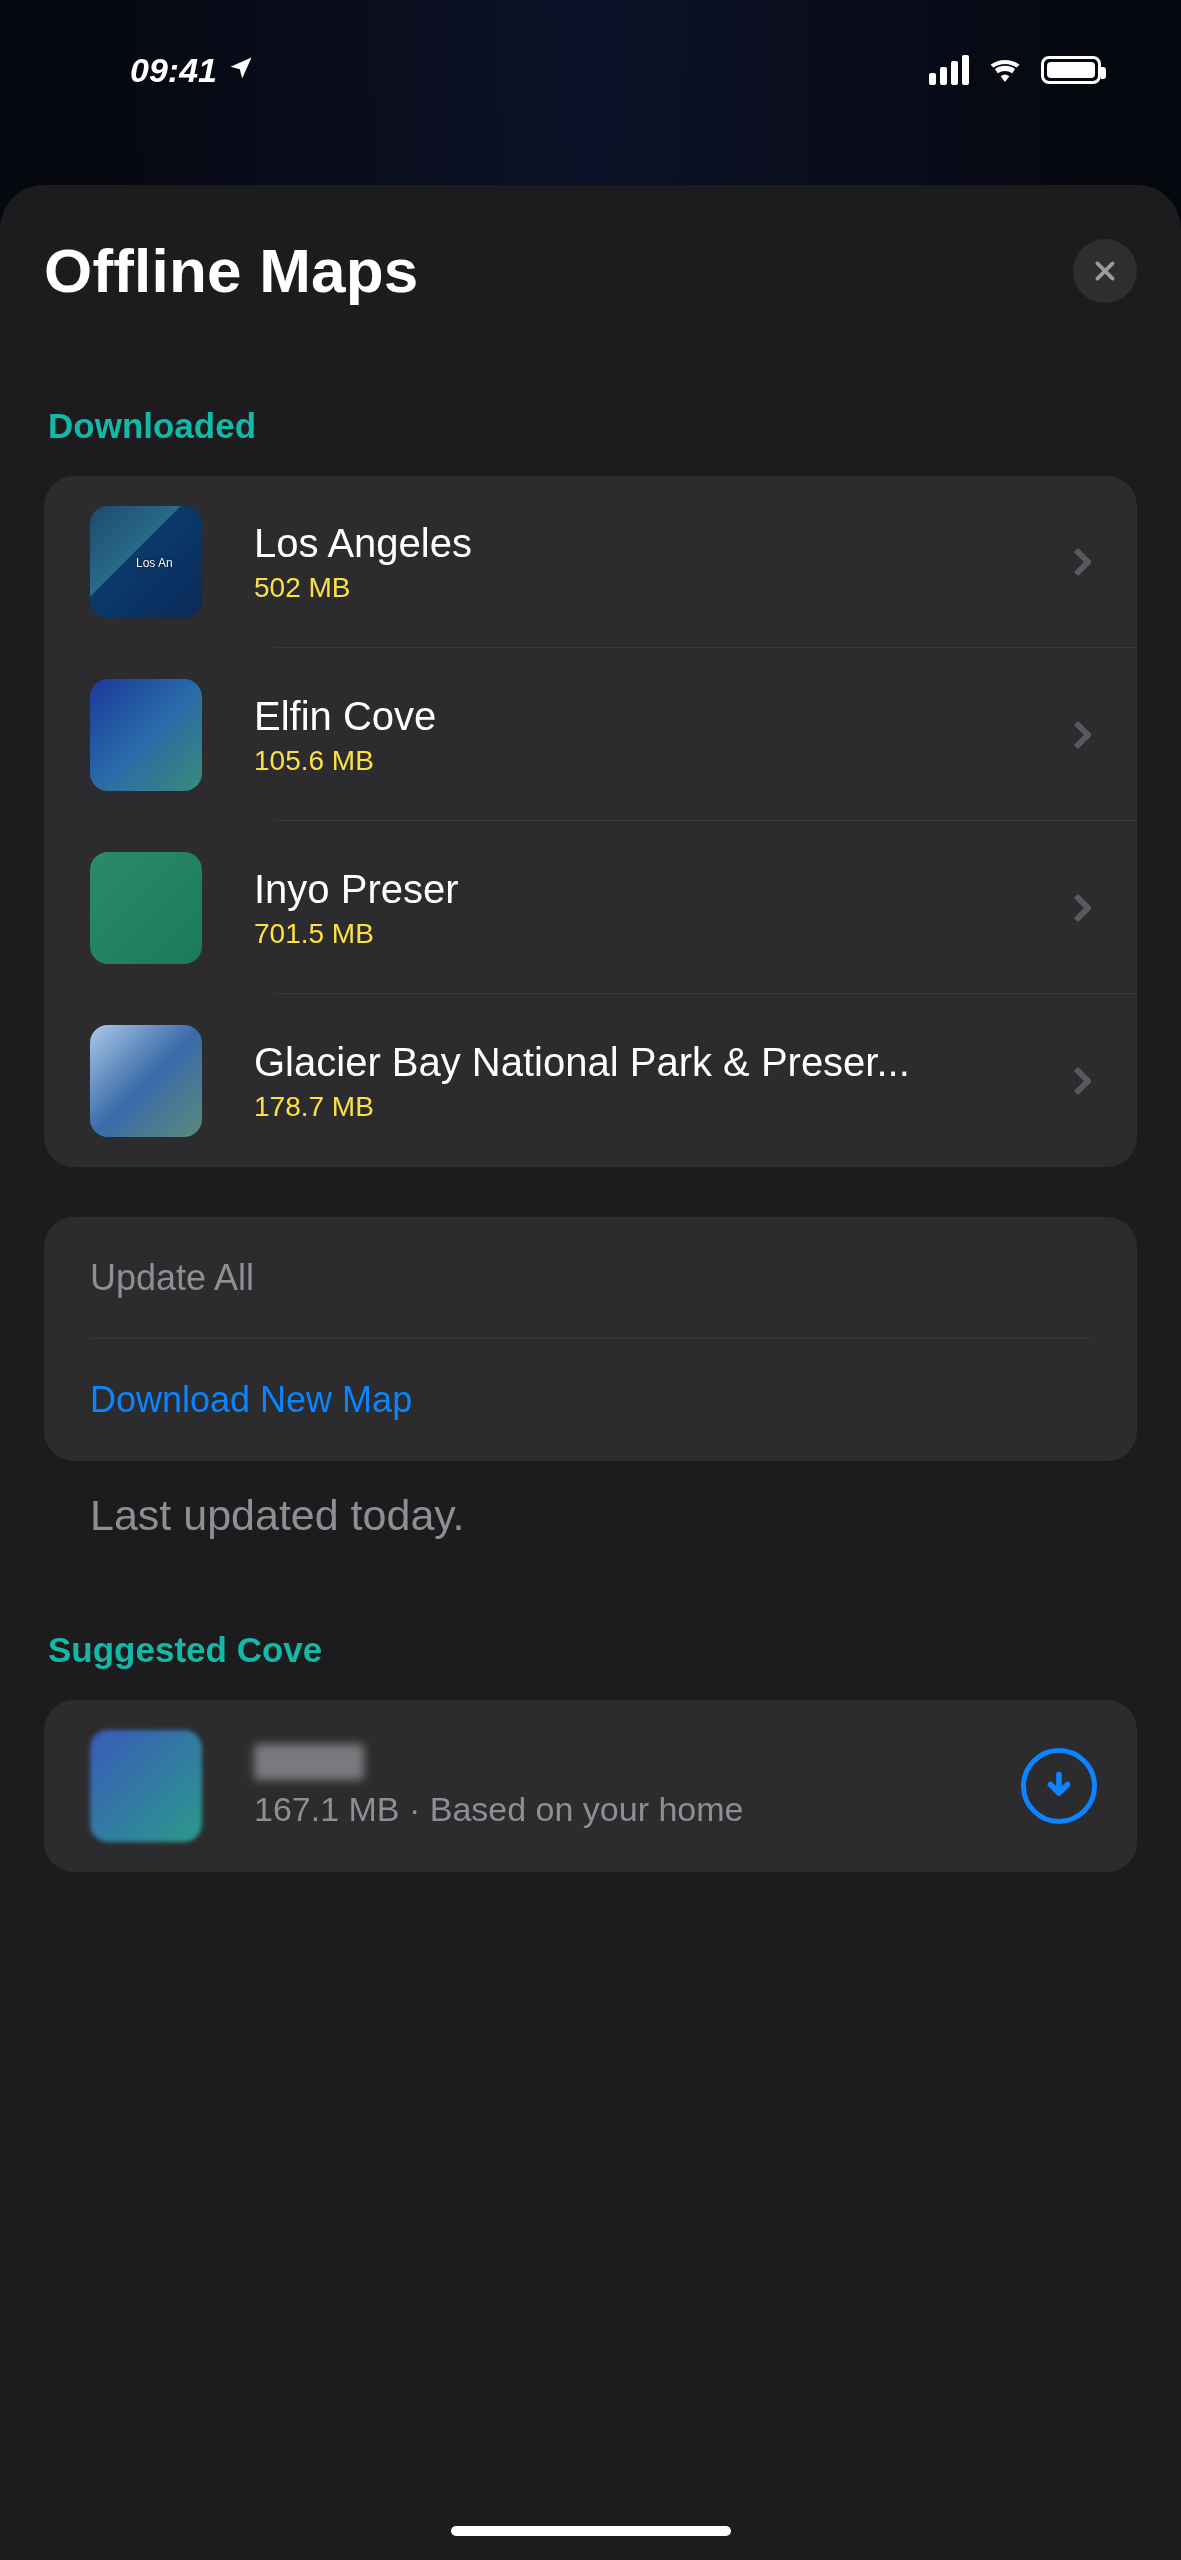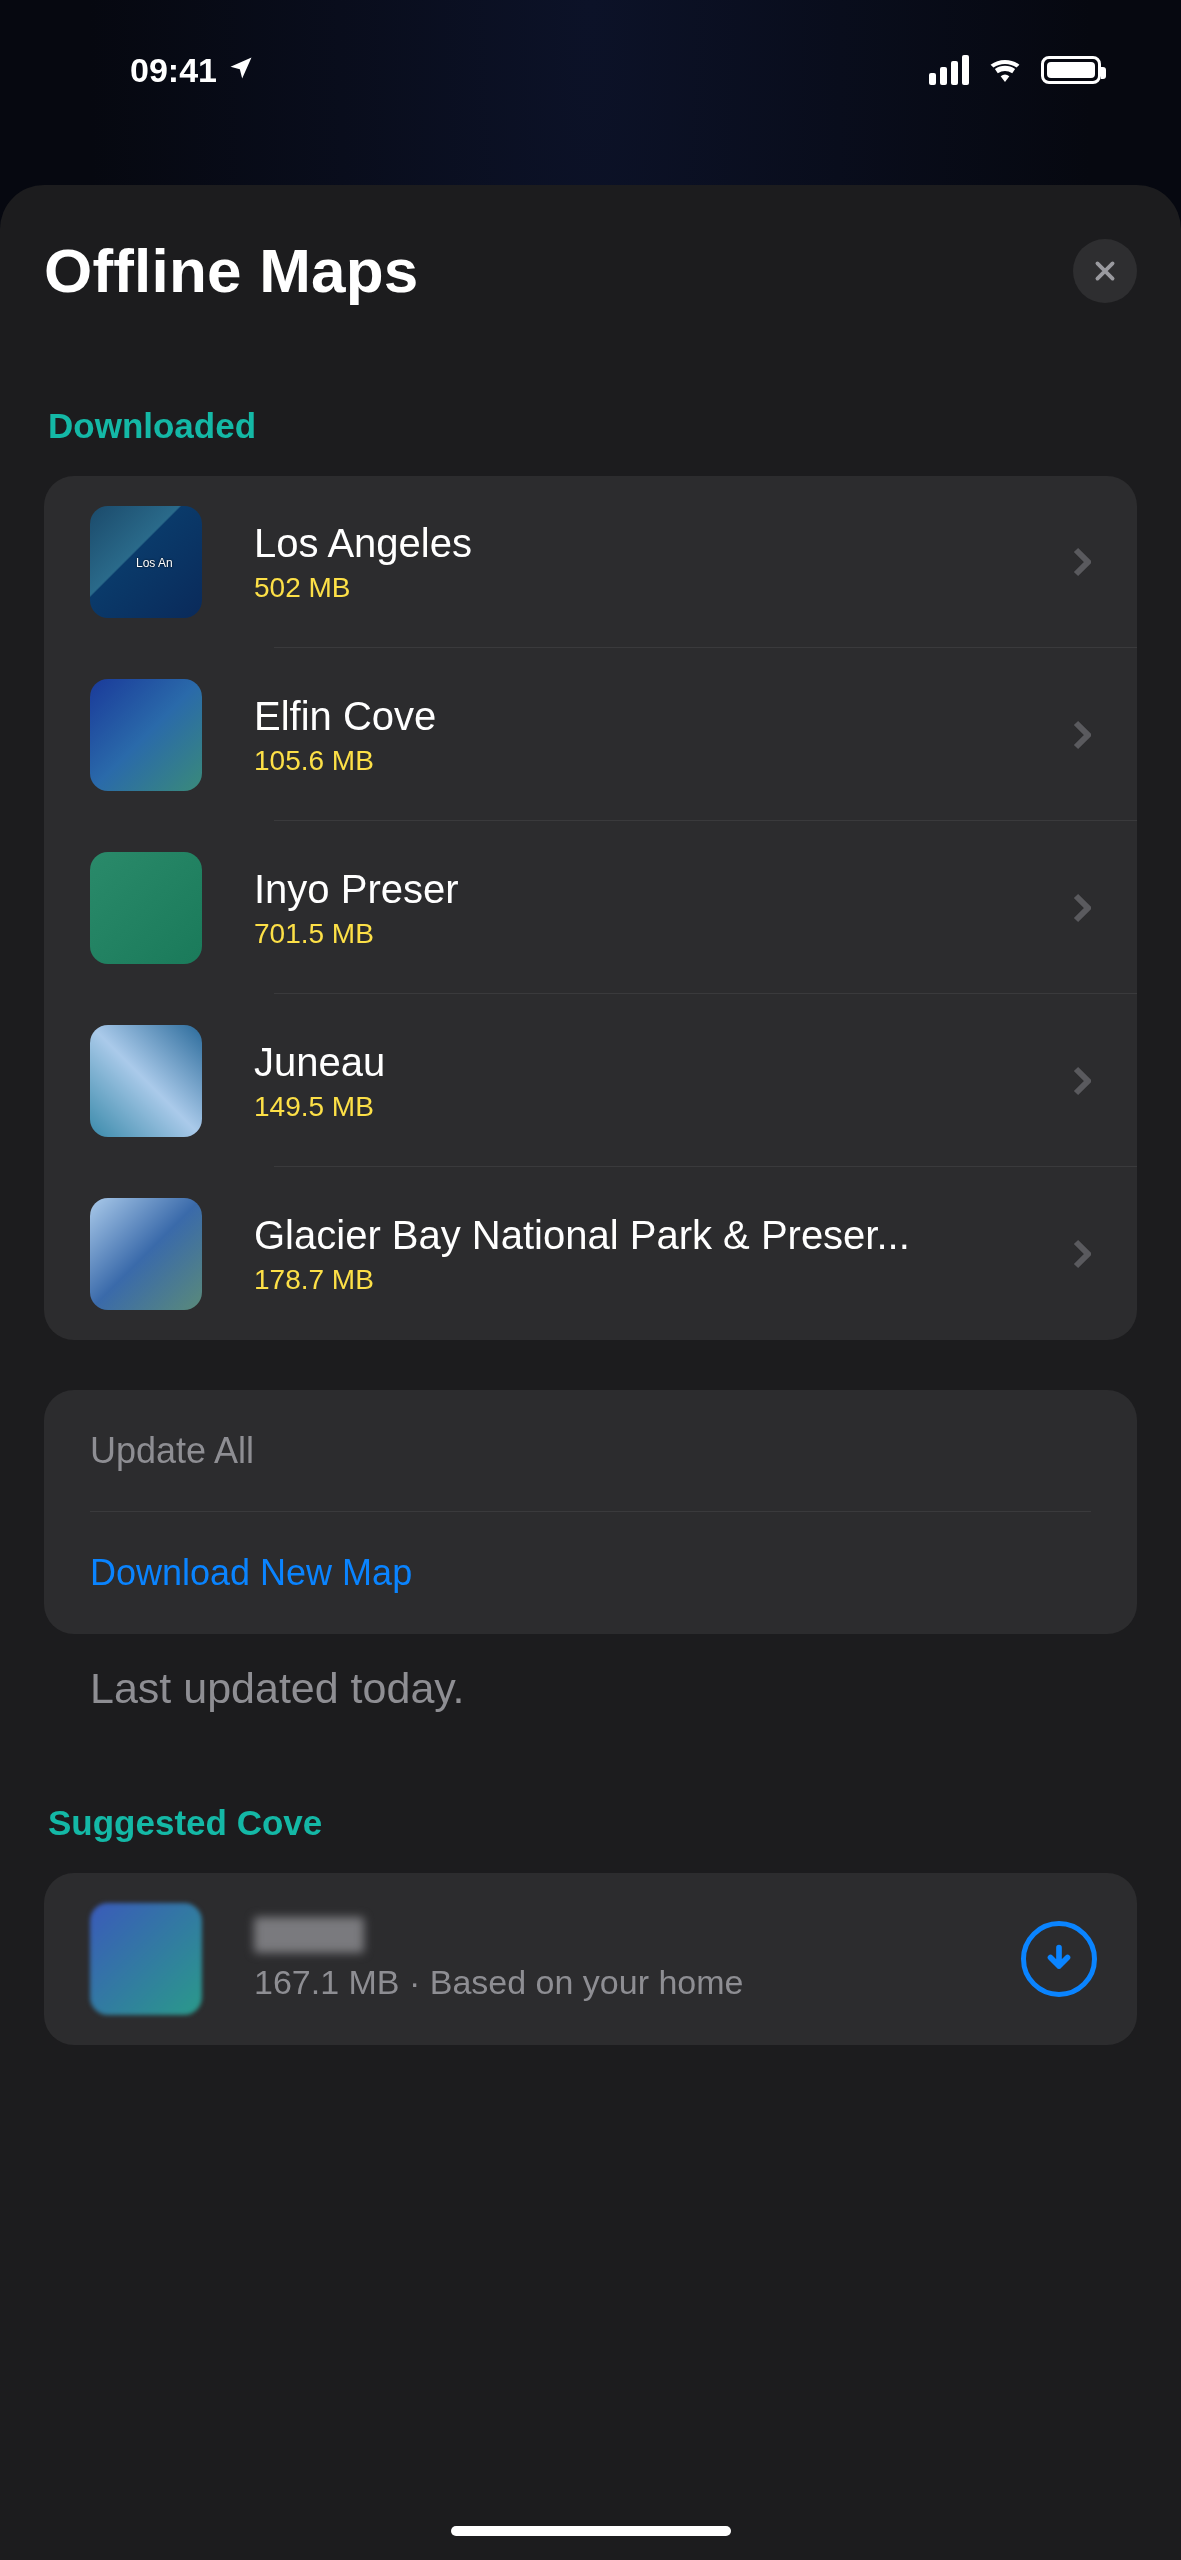--- a/index.html
+++ b/index.html
@@ -1,21 +1,21 @@
 <!DOCTYPE html>
 <html><head>
 <meta charset="utf-8">
 <style>
 * { margin:0; padding:0; box-sizing:border-box; font-family:-apple-system,BlinkMacSystemFont,"SF Pro Text","Helvetica Neue",sans-serif; -webkit-font-smoothing:antialiased; }
 html,body { width:1181px; height:2560px; background:#0a0d1a; color:#fff; overflow:hidden; }
 .screen { width:1181px; height:2560px; position:relative; background:radial-gradient(ellipse at top,#0c1228 0%,#060810 60%); }
 
 
 .status-bar { position:absolute; top:0; left:0; right:0; height:140px; display:flex; align-items:center; justify-content:space-between; padding:0 80px 0 130px; font-size:34px; font-weight:600; }
-.status-left { display:flex; gap:10px; }
+.status-left { display:flex; gap:10px;font-style:italic; }
 .status-right { display:flex; align-items:center; gap:18px; }
 .sig-bars { display:flex; align-items:flex-end; gap:4px; }
 .sig-bars span { width:7px; background:#fff; border-radius:2px; }
 .sig-bars span:nth-child(1){height:12px;} .sig-bars span:nth-child(2){height:18px;} .sig-bars span:nth-child(3){height:24px;} .sig-bars span:nth-child(4){height:30px;}
 .wifi { width:36px; height:26px; }
 .battery { width:60px; height:28px; border:3px solid #fff; border-radius:8px; position:relative; }
 .battery:after { content:""; position:absolute; right:-8px; top:8px; width:5px; height:12px; background:#fff; border-radius:0 3px 3px 0; }
 .battery .fill { position:absolute; inset:3px; background:#fff; border-radius:4px; }
 
 
@@ -140,32 +140,20 @@
           <div class="row-title">Inyo Preser</div>
           <div class="row-sub">701.5 MB</div>
         </div>
         <div class="chevron">
             <svg viewBox="0 0 12 20">
               <path d="M2 2l8 8-8 8"></path>
             </svg>
           </div>
       </div>
       <div class="row">
-        <div class="thumb juneau"></div>
-        <div class="row-text">
-          <div class="row-title">Juneau</div>
-          <div class="row-sub">149.5 MB</div>
-        </div>
-        <div class="chevron">
-            <svg viewBox="0 0 12 20">
-              <path d="M2 2l8 8-8 8"></path>
-            </svg>
-          </div>
-      </div>
-      <div class="row">
         <div class="thumb glacier"></div>
         <div class="row-text">
           <div class="row-title">Glacier Bay National Park &amp; Preser...</div>
           <div class="row-sub">178.7 MB</div>
         </div>
         <div class="chevron">
             <svg viewBox="0 0 12 20">
               <path d="M2 2l8 8-8 8"></path>
             </svg>
           </div>

